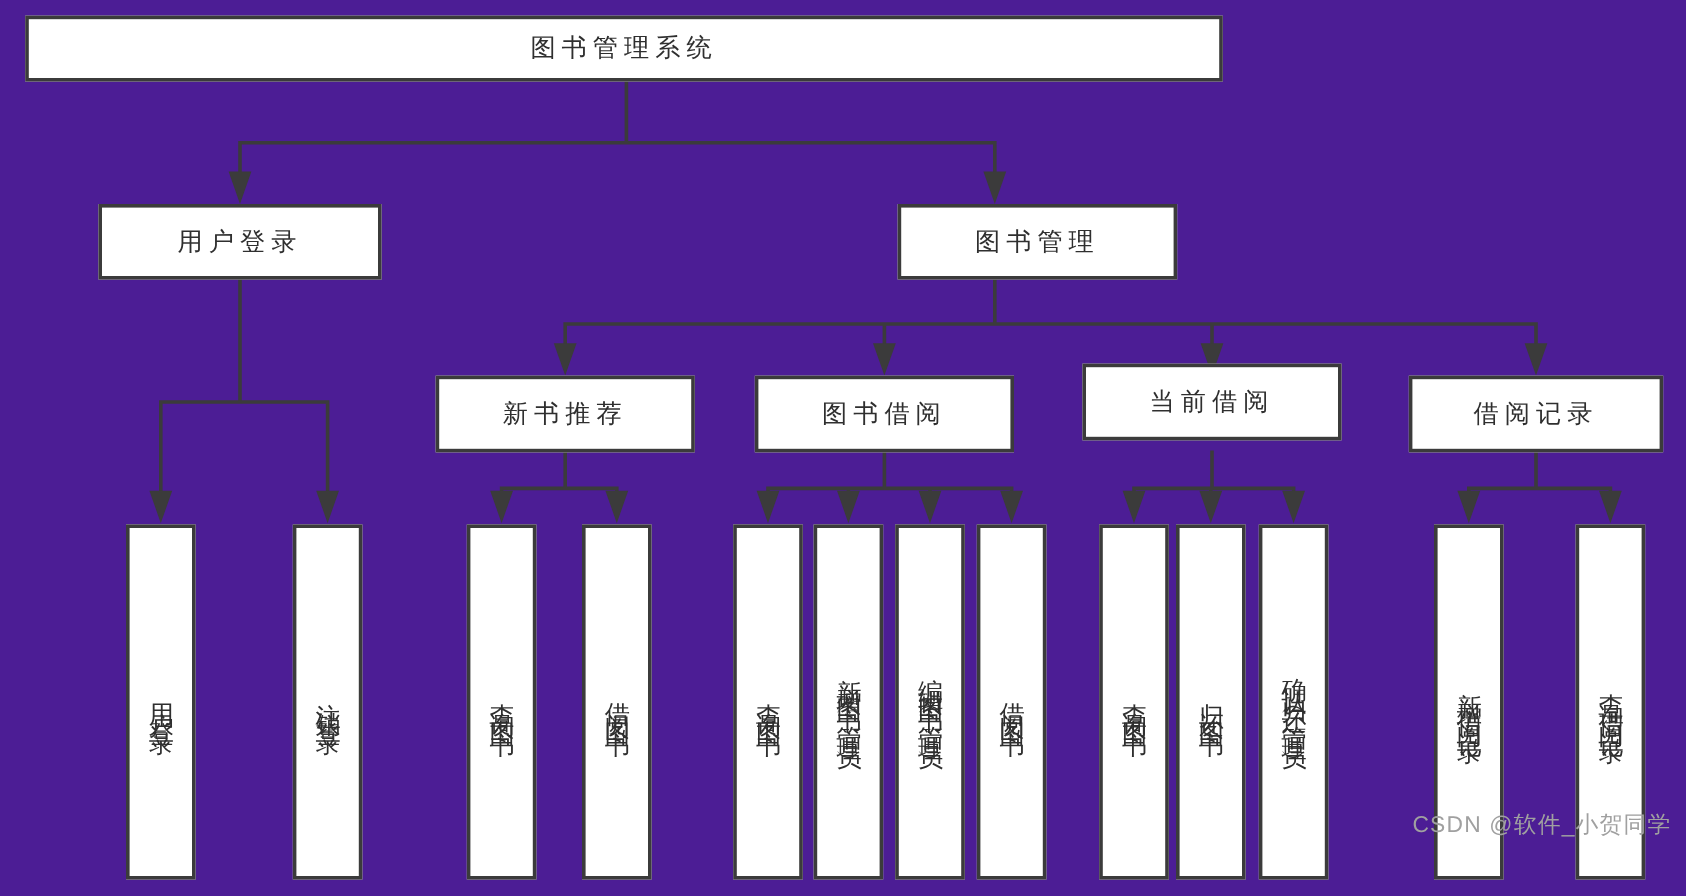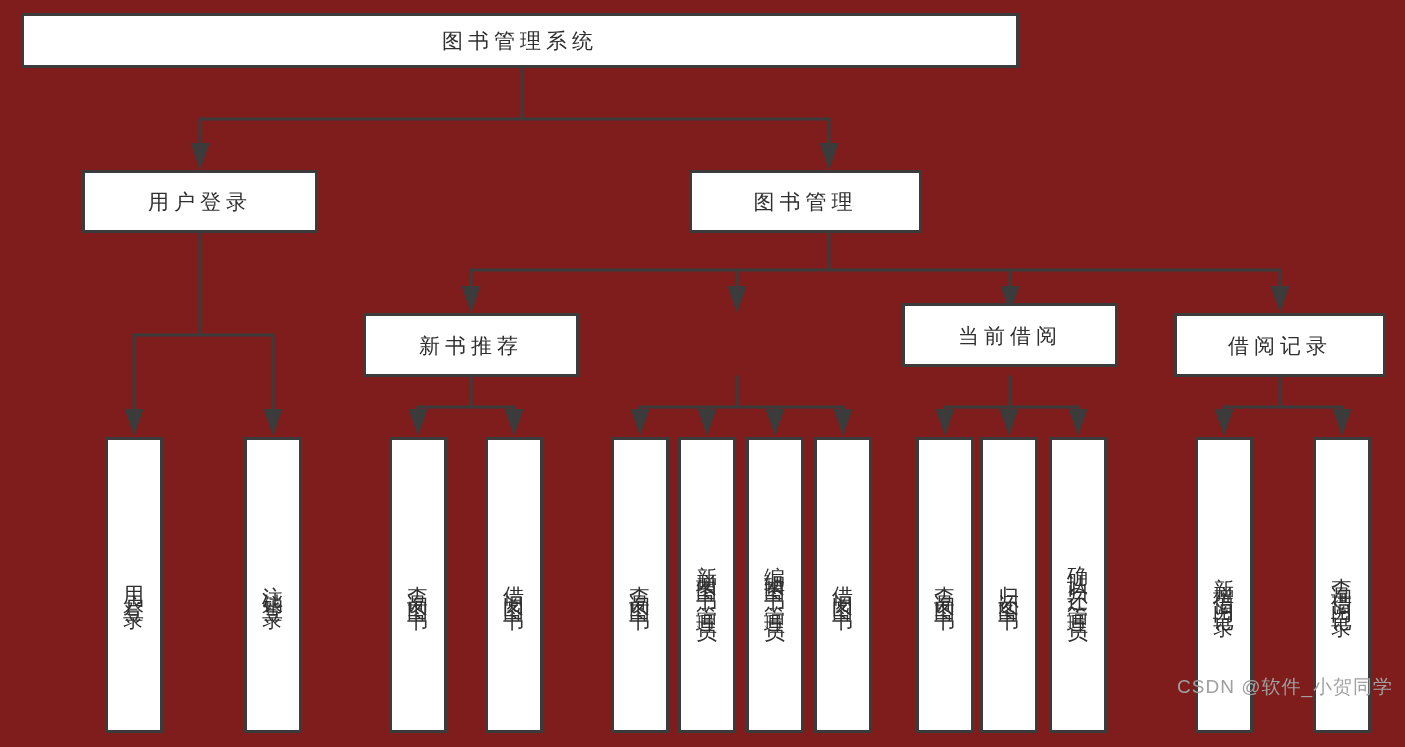--- a/index.html
+++ b/index.html
@@ -8,21 +8,21 @@
     background:#ffffff;
     width:1405px;
     height:747px;
     font-family:"Liberation Sans", sans-serif;
   }
   .canvas{
     position:relative;
     width:1405px;
     height:747px;
     overflow:hidden;
-    background:#7f1d1d;
+    background:#4c1d95;
   }
   svg.connectors{
     position:absolute;
     left:0; top:0;
     width:1405px;
     height:747px;
   }
   .box{
     position:absolute;
     box-sizing:border-box;
@@ -39,21 +39,21 @@
   }
   .vbox{
     writing-mode:vertical-rl;
     letter-spacing:8px;
     font-size:21px;
   }
   
   .n-root{ left:21px; top:13px;  width:998px; height:55px; }
   
   .n-userlogin{ left:82px;  top:170px; width:236px; height:63px; }
-  .n-bookmgmt{  left:689px; top:170px; width:233px; height:63px; }
+  .n-bookmgmt{  left:748px; top:170px; width:233px; height:63px; }
   
   .n-nbr{ left:363px;  top:313px; width:216px; height:64px; }
   .n-bb{  left:629px;  top:313px; width:216px; height:64px; }
   .n-cb{  left:902px;  top:303px; width:216px; height:64px; }
   .n-br{  left:1174px; top:313px; width:212px; height:64px; }
   
   .leaf{ top:437px; width:58px; height:296px; }
   .l-ul1{ left:105px; }  .l-ul2{ left:244px; }
   .l-n1{ left:389px; }   .l-n2{ left:485px; }
   .l-b1{ left:611px; }   .l-b2{ left:678px; }  .l-b3{ left:746px; }  .l-b4{ left:814px; }
@@ -113,20 +113,21 @@
       <polygon points="1342,436 1332.5,409 1351.5,409"></polygon>
     </g>
   </svg>
 
   <div class="box n-root">图书管理系统</div>
 
   <div class="box n-userlogin">用户登录</div>
   <div class="box n-bookmgmt">图书管理</div>
 
   <div class="box n-nbr">新书推荐</div>
+  <div class="box n-bb">图书借阅</div>
   <div class="box n-cb">当前借阅</div>
   <div class="box n-br">借阅记录</div>
 
   <div class="box vbox leaf l-ul1">用户登录</div>
   <div class="box vbox leaf l-ul2">注销登录</div>
 
   <div class="box vbox leaf l-n1">查询图书</div>
   <div class="box vbox leaf l-n2">借阅图书</div>
 
   <div class="box vbox leaf l-b1">查询图书</div>

